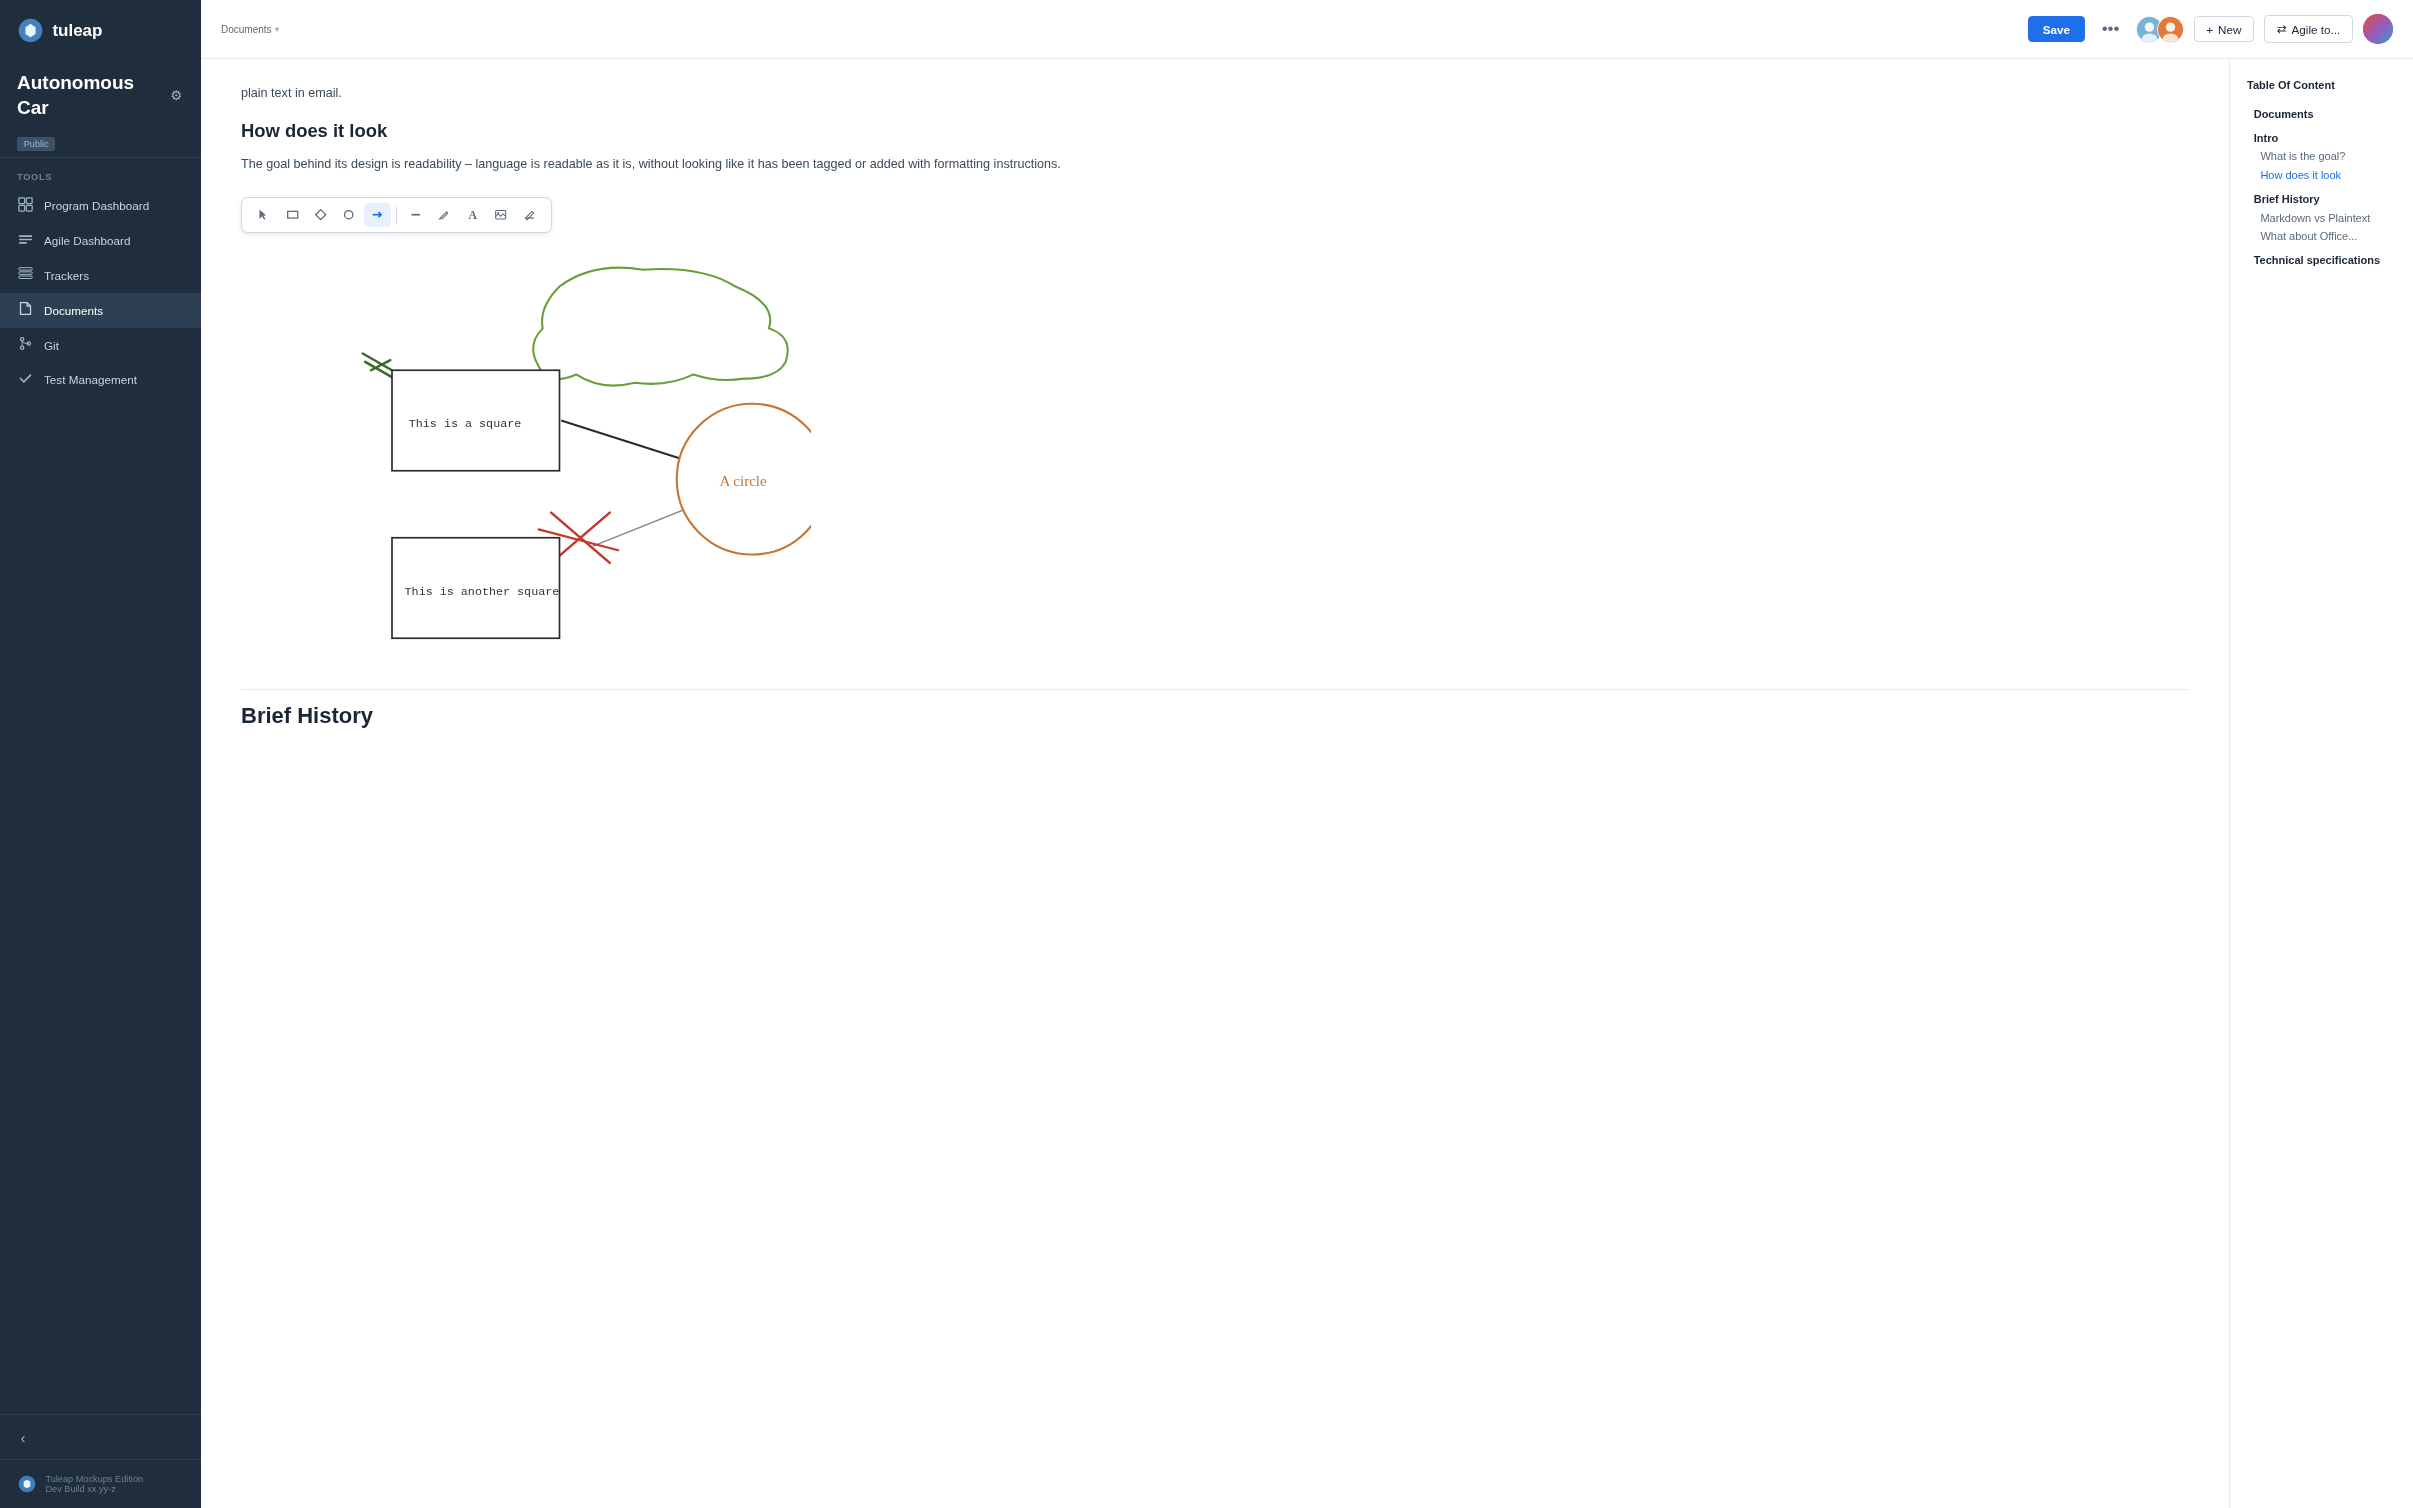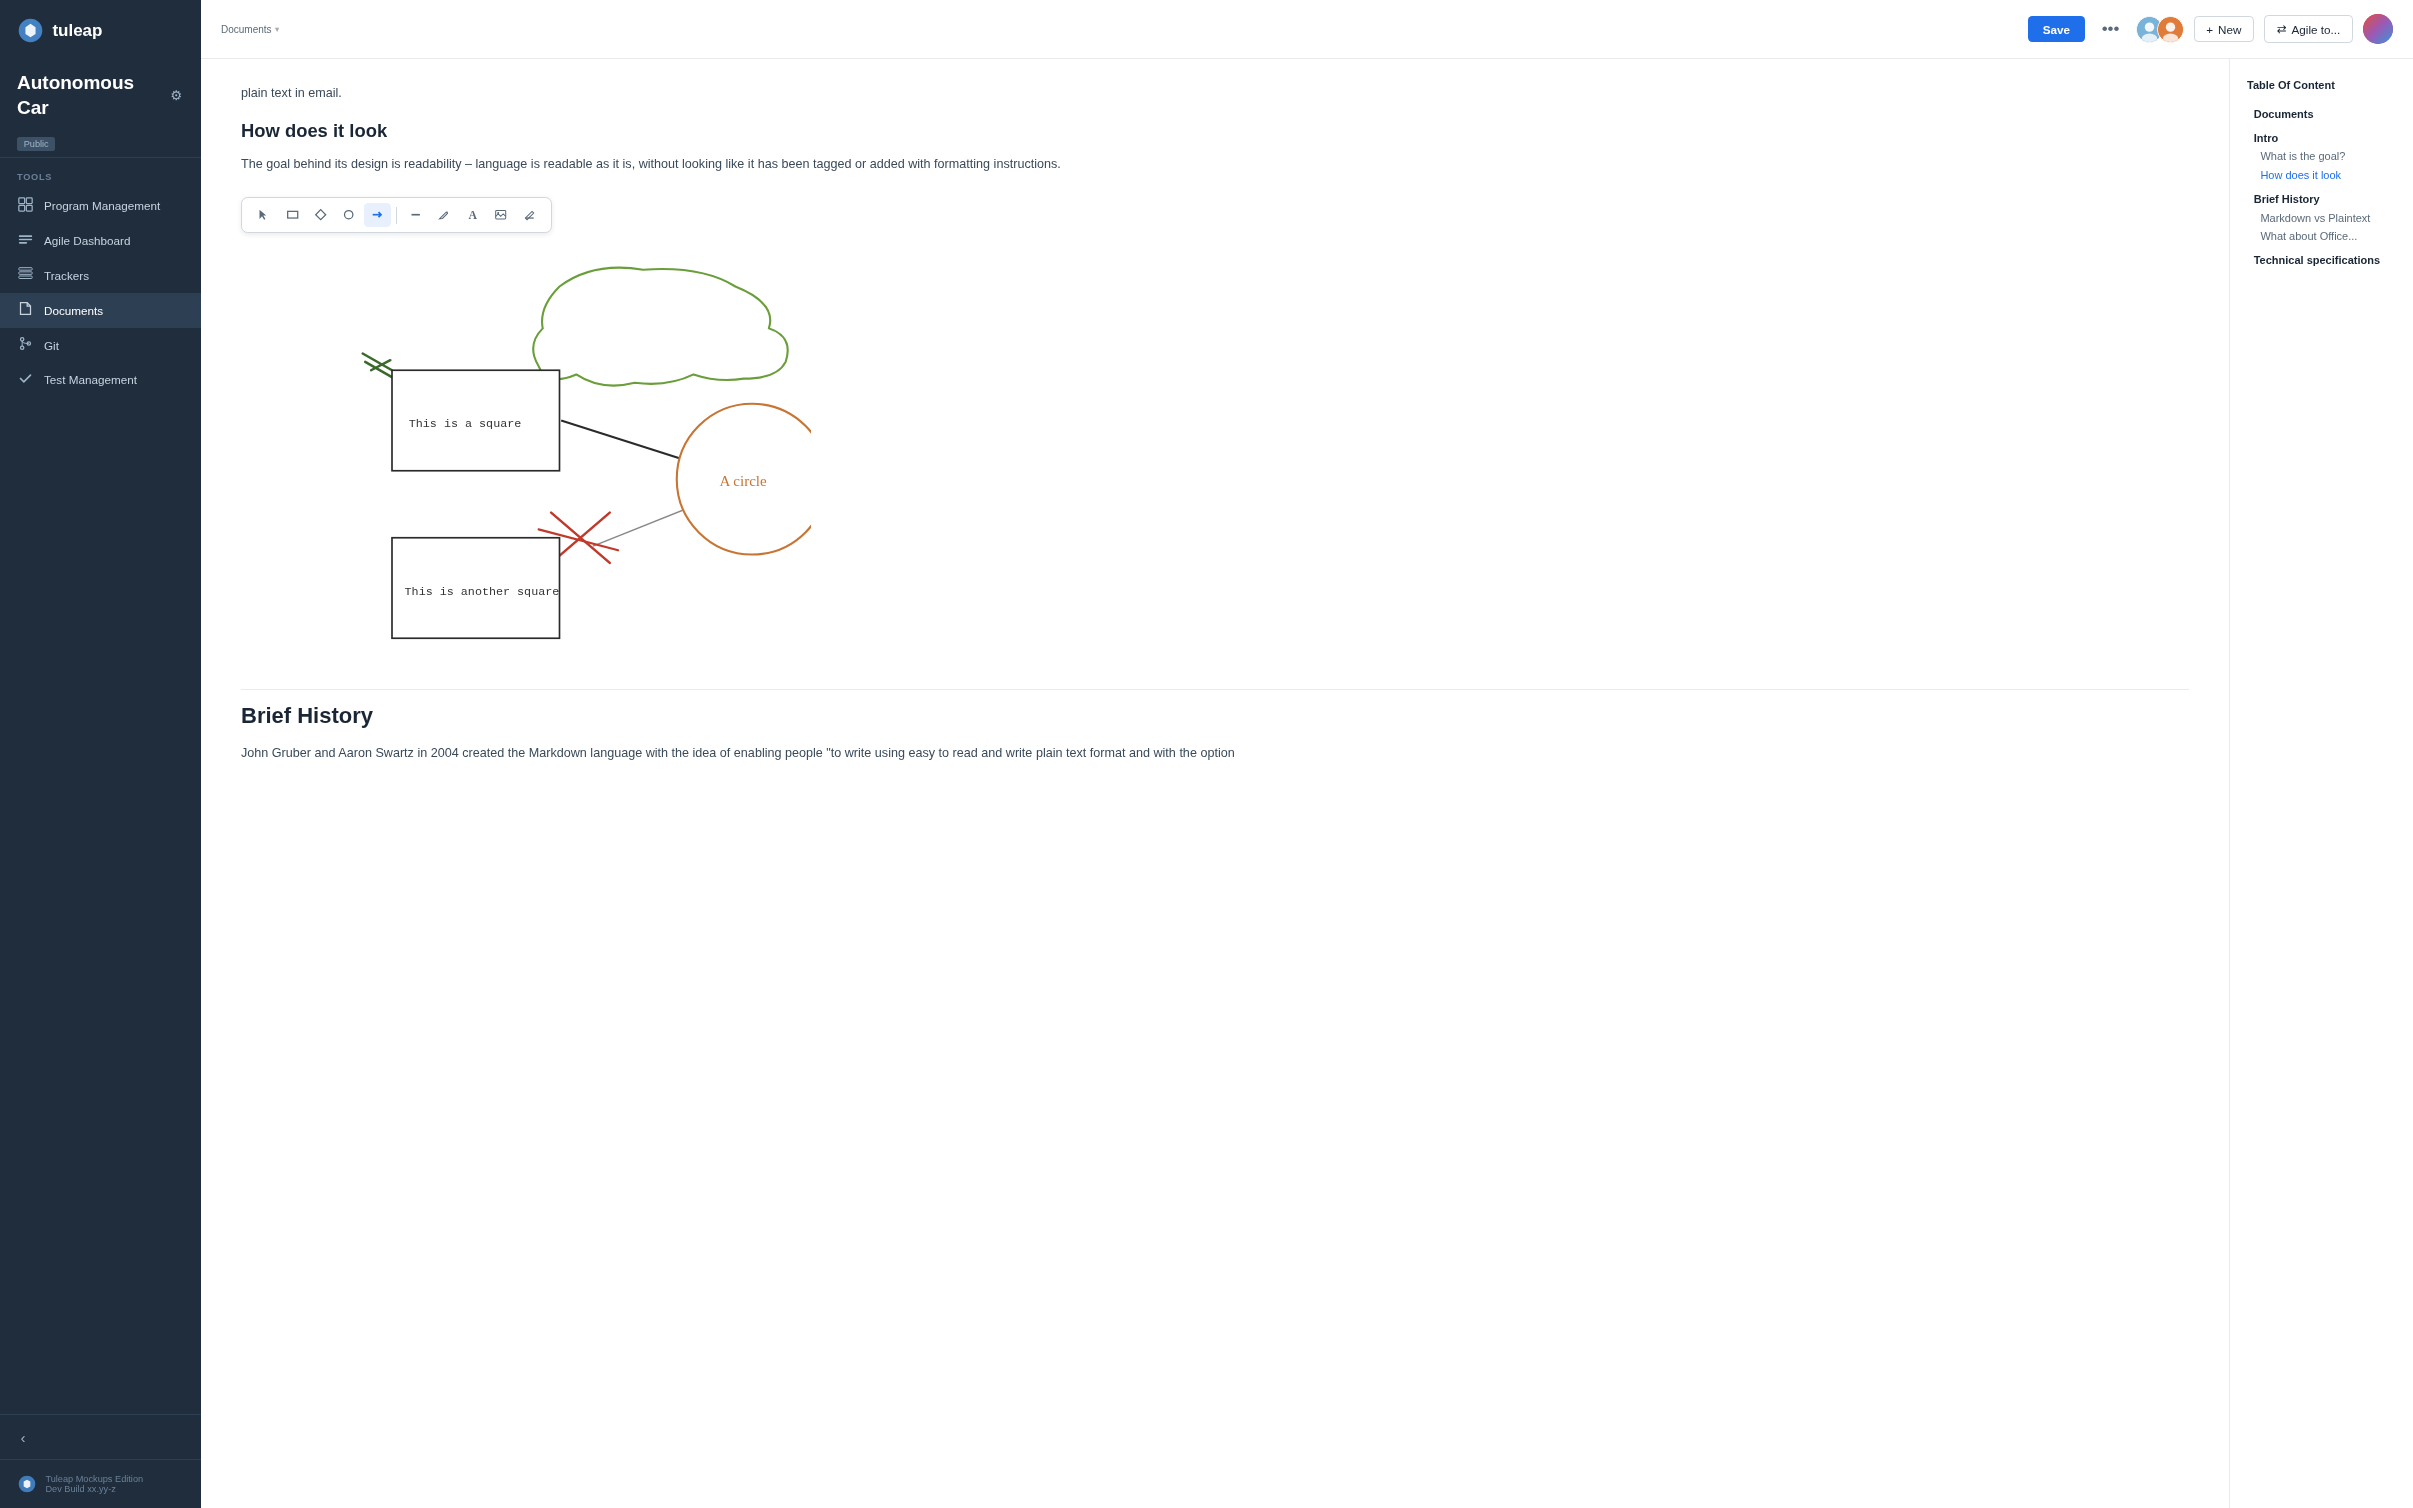--- a/index.html
+++ b/index.html
@@ -397,21 +397,21 @@
   <nav>
     <div class="nav-item">
       <span class="nav-icon">
         <svg width="15" height="15" viewBox="0 0 18 18" fill="none">
             <rect x="1" y="1" width="7" height="7" rx="1" stroke="#a0b4c8" stroke-width="1.5"></rect>
             <rect x="10" y="1" width="7" height="7" rx="1" stroke="#a0b4c8" stroke-width="1.5"></rect>
             <rect x="1" y="10" width="7" height="7" rx="1" stroke="#a0b4c8" stroke-width="1.5"></rect>
             <rect x="10" y="10" width="7" height="7" rx="1" stroke="#a0b4c8" stroke-width="1.5"></rect>
           </svg>
       </span>
-      <span>Program Management</span>
+      <span>Program Dashboard</span>
     </div>
     <div class="nav-item">
       <span class="nav-icon">
         <svg width="15" height="15" viewBox="0 0 18 18" fill="none">
             <rect x="1" y="4" width="16" height="2" rx="1" fill="#a0b4c8"></rect>
             <rect x="1" y="8" width="16" height="2" rx="1" fill="#a0b4c8"></rect>
             <rect x="1" y="12" width="10" height="2" rx="1" fill="#a0b4c8"></rect>
           </svg>
       </span>
       <span>Agile Dashboard</span>
@@ -609,21 +609,20 @@
           <line x1="370" y1="310" x2="440" y2="370" stroke="#c0392b" stroke-width="3" stroke-linecap="round"></line>
           <line x1="440" y1="310" x2="370" y2="370" stroke="#c0392b" stroke-width="3" stroke-linecap="round"></line>
           <line x1="355" y1="330" x2="450" y2="355" stroke="#c0392b" stroke-width="2.5" stroke-linecap="round"></line>
 
           <rect x="180" y="340" width="200" height="120" fill="white" stroke="#2a2a2a" stroke-width="2"></rect>
           <text x="195" y="408" class="square-text" font-family="'Courier New', monospace" font-size="14" fill="#333">This is another square</text>
         </svg>
       </div>
 
       <h2 class="brief-history-heading">Brief History</h2>
-      <p class="section-text">John Gruber and Aaron Swartz in 2004 created the Markdown language with the idea of enabling people "to write using easy to read and write plain text format and with the option</p>
     </div>
 
     <div class="toc">
       <div class="toc-title">Table Of Content</div>
 
       <div class="toc-section">
         <a class="toc-item bold" href="#" style="text-decoration:none;">Documents</a>
       </div>
       <div class="toc-section">
         <a class="toc-item bold" href="#" style="text-decoration:none;">Intro</a>

